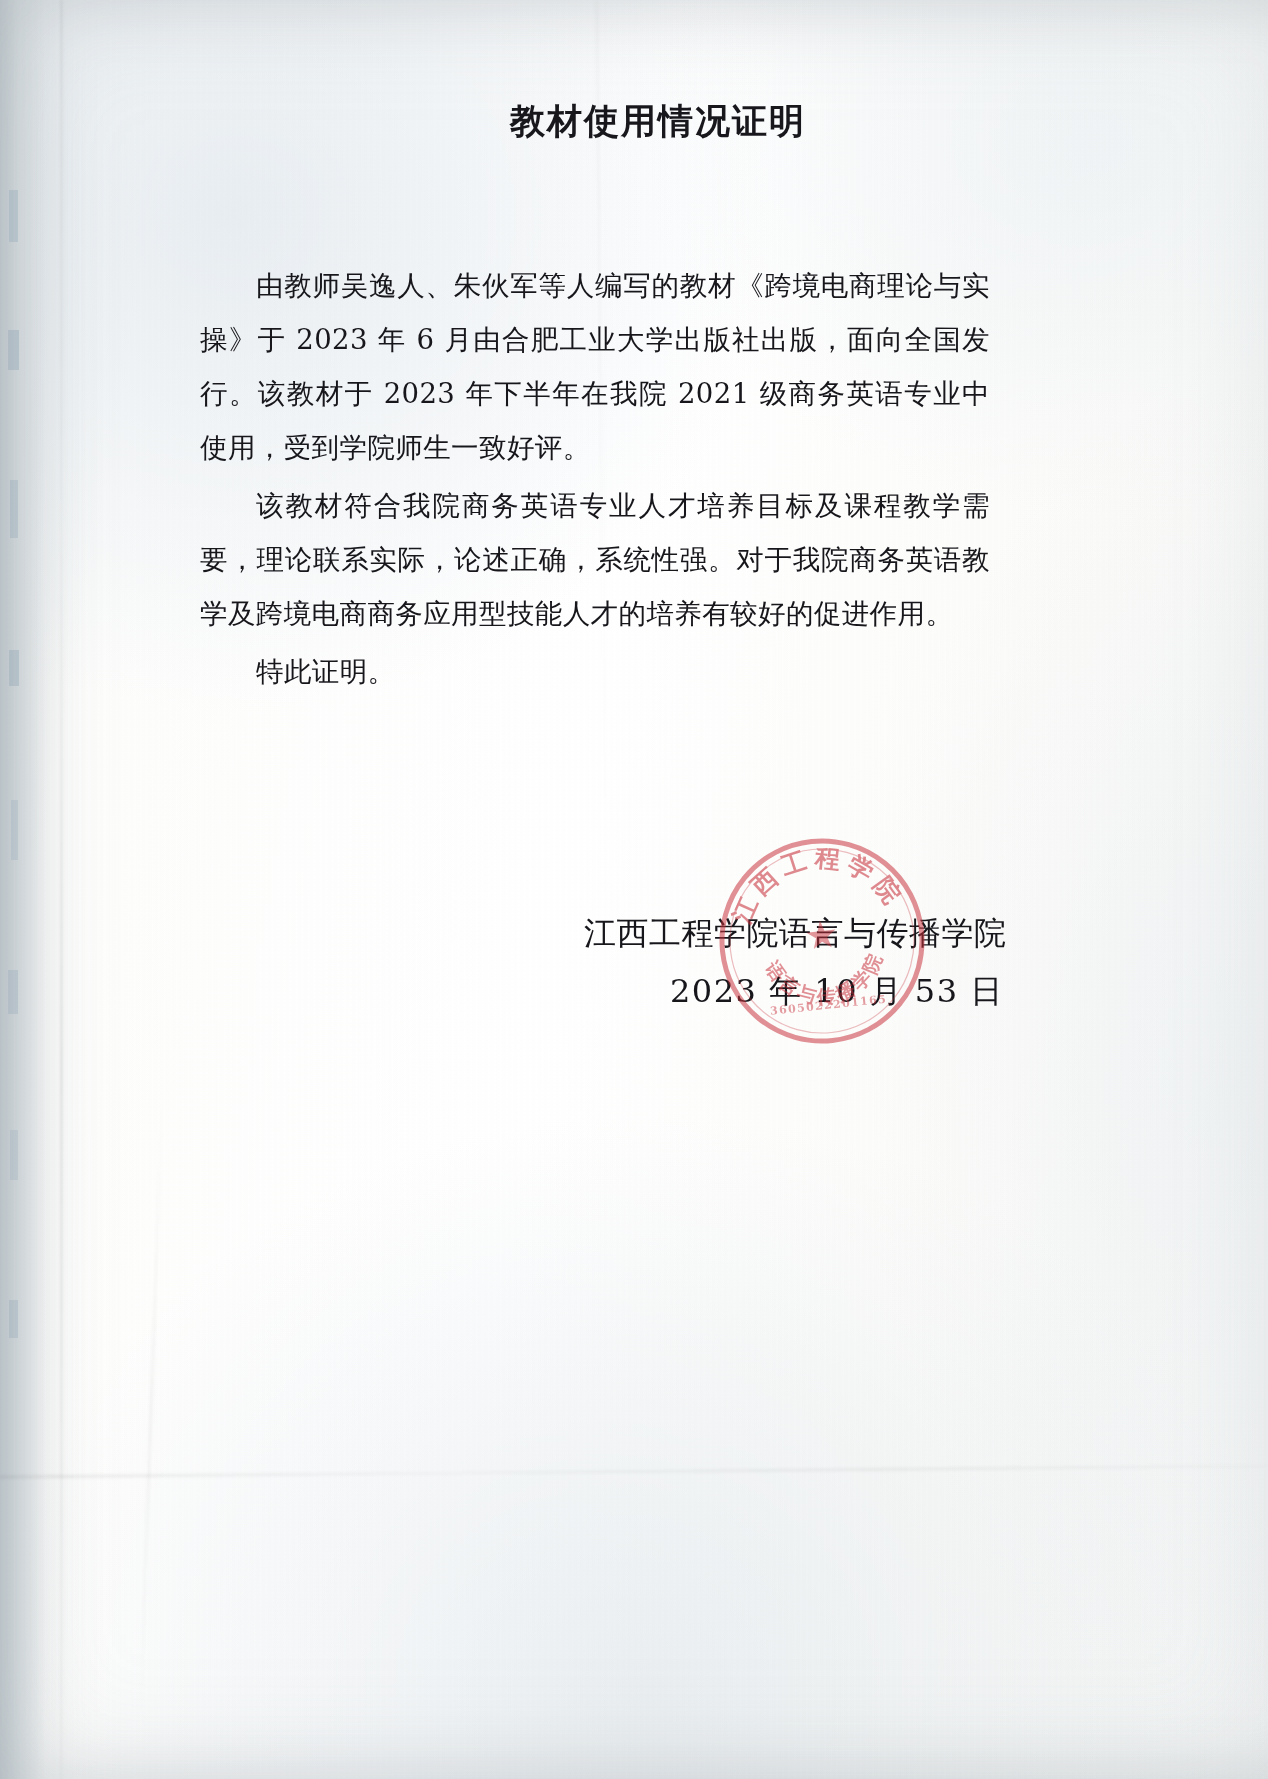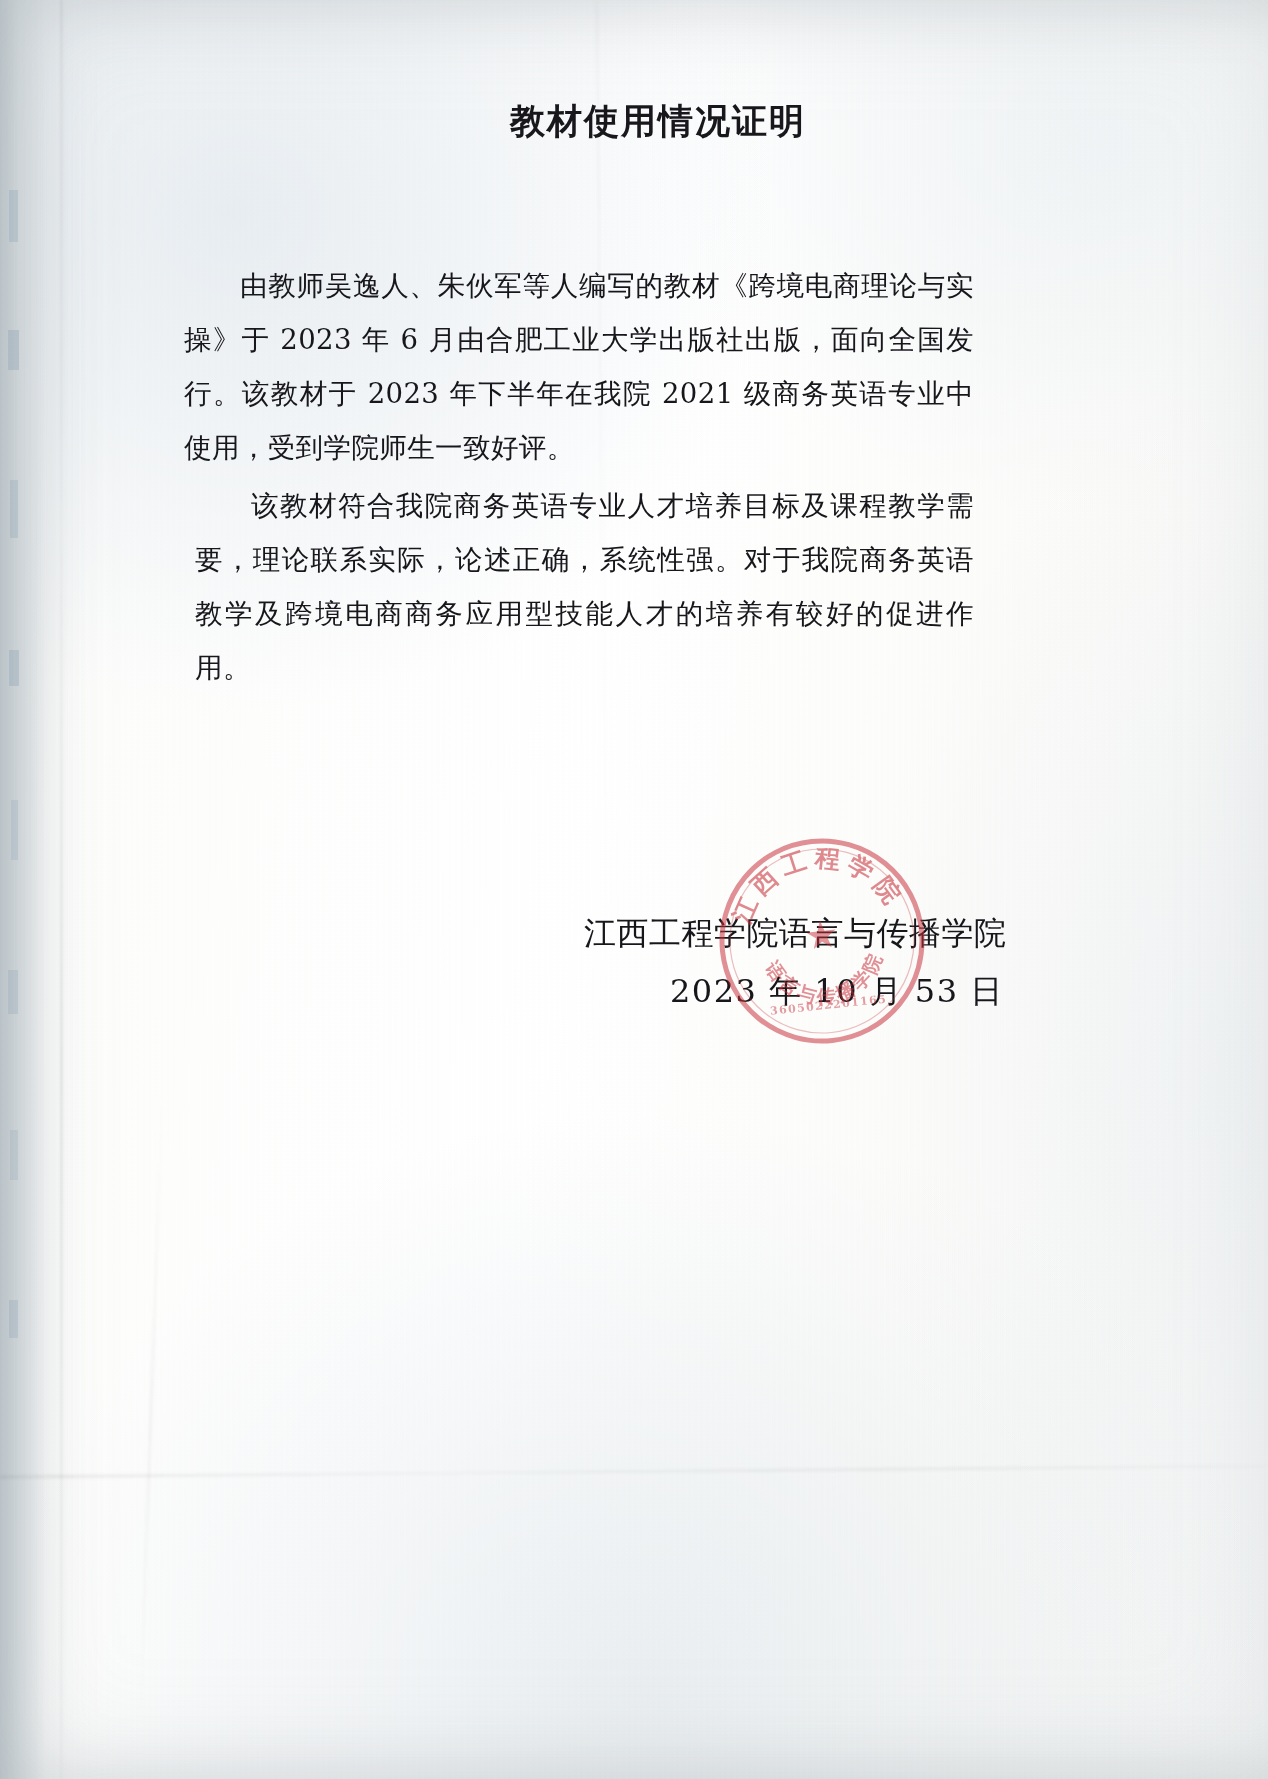--- a/index.html
+++ b/index.html
@@ -82,34 +82,34 @@
     text-align: center;
     font-size: 35px;
     font-weight: bold;
     letter-spacing: 2px;
     font-family: "DejaVu Serif", "Liberation Serif", serif;
     color: #18181d;
   }
   .body-block {
     position: absolute;
     top: 258px;
-    left: 160px;
+    left: 176px;
     width: 790px;
   }
   .para {
     font-size: 27.5px;
     line-height: 54px;
     text-align: justify;
     text-justify: inter-ideograph;
     text-indent: 56px;
     margin: 0 0 2px 0;
     color: #17171c;
     letter-spacing: 0.4px;
   }
-  .para.p2 { margin-top: 4px; margin-left: 11px; }
+  .para.p2 { margin-top: 4px; }
   .para.p3 { margin-top: 4px; }
   .sign-block {
     position: absolute;
     top: 905px;
     left: 560px;
     width: 420px;
     font-size: 32px;
     line-height: 56px;
     color: #17171c;
   }
@@ -183,20 +183,21 @@
   <div class="fold fold-c"></div>
   <div class="fold fold-d"></div>
 
   <div class="content">
 
     <div class="doc-title">教材使用情况证明</div>
 
     <div class="body-block">
       <p class="para p1">由教师吴逸人、朱伙军等人编写的教材《跨境电商理论与实操》于 2023 年 6 月由合肥工业大学出版社出版，面向全国发行。该教材于 2023 年下半年在我院 2021 级商务英语专业中使用，受到学院师生一致好评。</p>
       <p class="para p2">该教材符合我院商务英语专业人才培养目标及课程教学需要，理论联系实际，论述正确，系统性强。对于我院商务英语教学及跨境电商商务应用型技能人才的培养有较好的促进作用。</p>
+      <p class="para p3">特此证明。</p>
     </div>
 
     <div class="sign-block">
       <div class="sign-line">江西工程学院语言与传播学院</div>
       <div class="sign-date">2023 年 10 月 53 日</div>
     </div>
 
     <div class="seal">
       <svg width="216" height="216" viewBox="0 0 216 216" aria-hidden="true">
         <circle cx="108" cy="108" r="100" fill="none" stroke="#c8303a" stroke-width="5" opacity="0.85"></circle>

